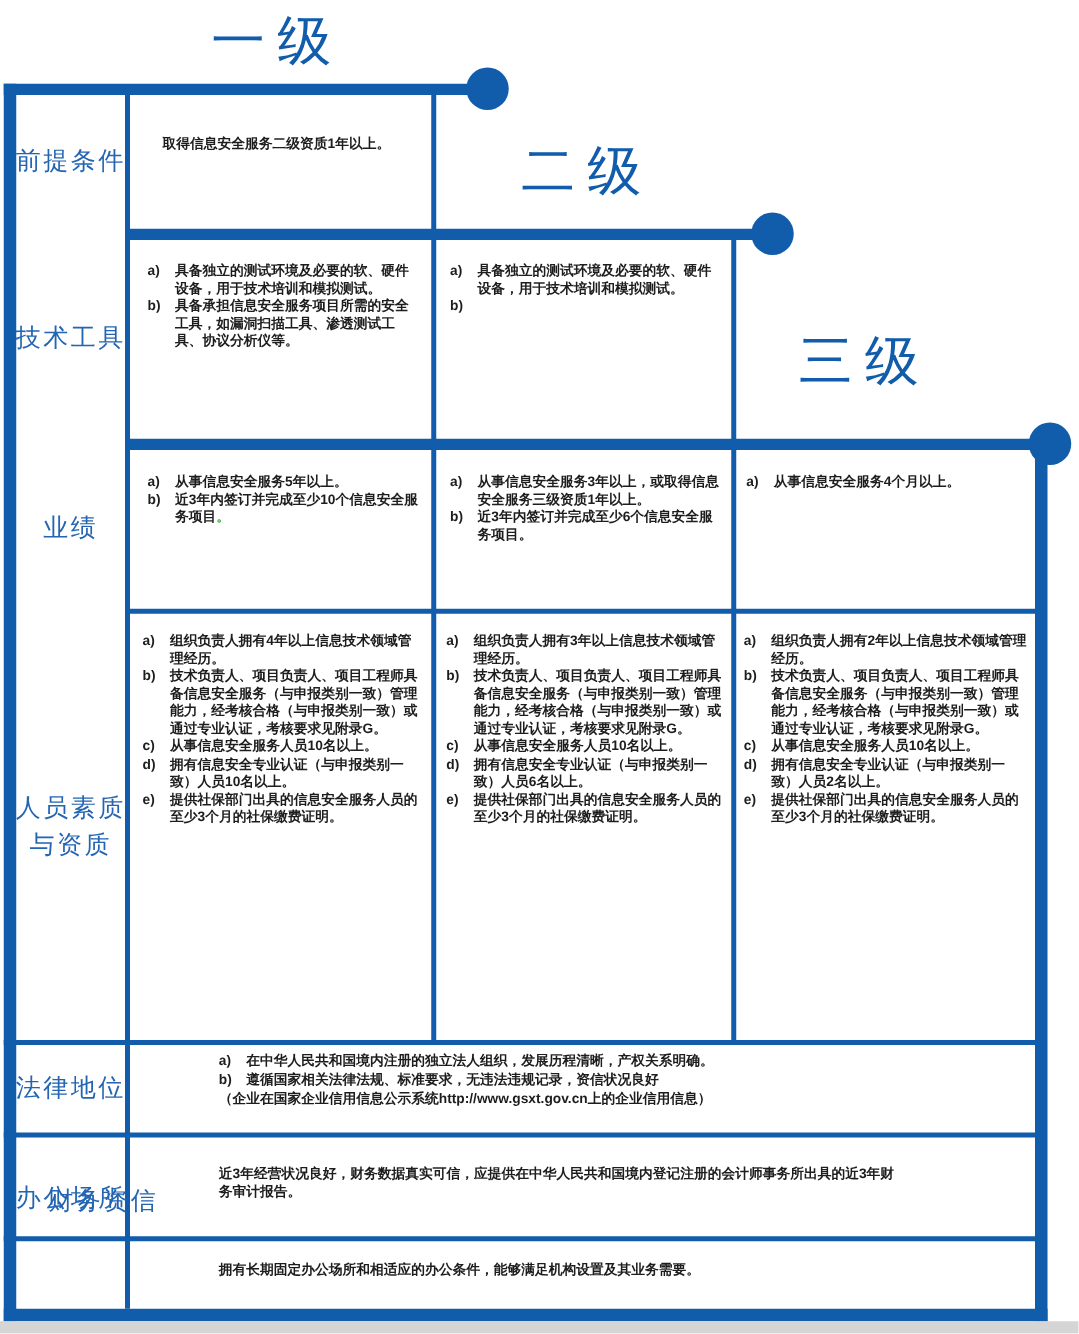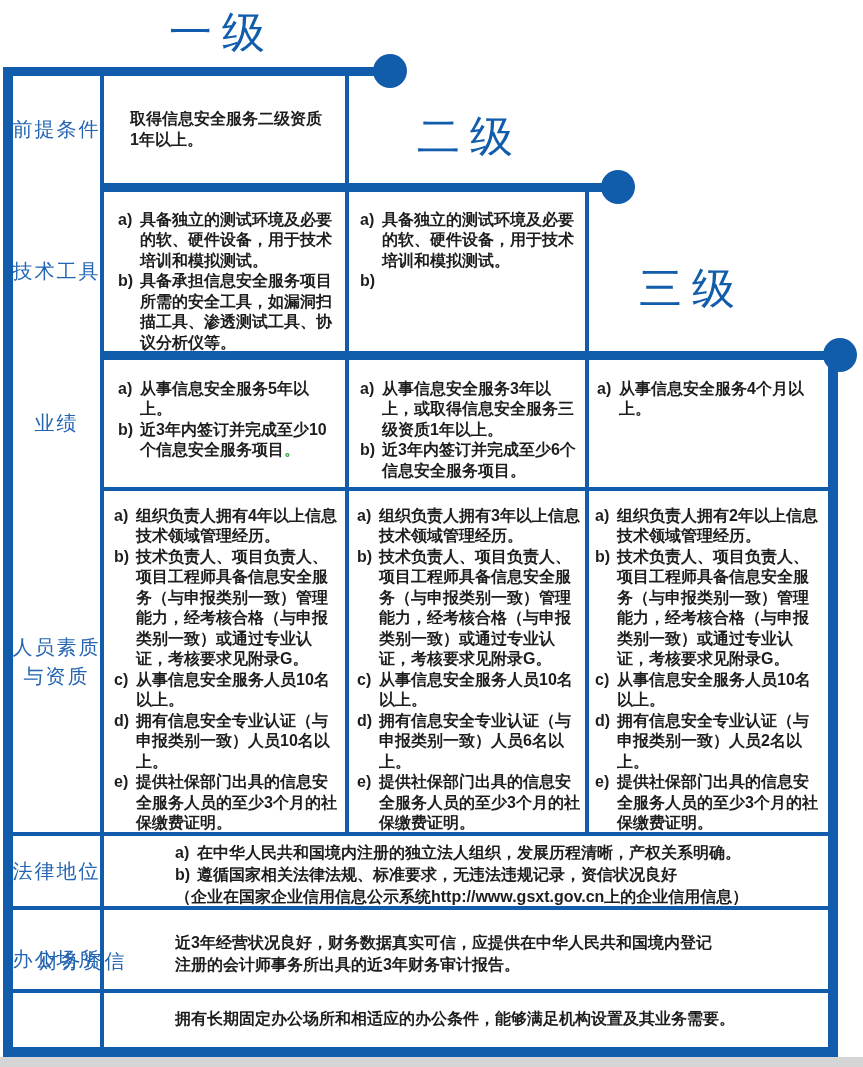--- a/index.html
+++ b/index.html
@@ -50,21 +50,21 @@
   }
   .rl-prereq{top:76px;height:107px;}
   .rl-tools{top:192px;height:159px;}
   .rl-perf{top:360px;height:127px;}
   .rl-personnel{top:491px;height:341px;}
   .rl-legal{top:836px;height:70px;text-align:right;}
   .rl-finance{top:922px;height:79px;padding-left:26px;}
   .rl-office{top:937px;height:44px;}
   
   .cell{
-    position:absolute;color:var(--text);font-size:16px;line-height:1.28;font-weight:600;
+    position:absolute;color:var(--text);font-size:11px;line-height:1.28;font-weight:600;
   }
   .item{display:flex;}
   .mk{flex:none;width:22px;}
   .tx{flex:1;}
   .green{color:var(--green);}
   .c-prereq-l1{left:130px;top:108px;width:192px;line-height:1.32;}
   .c-tools-l1{left:118px;top:210px;width:219px;}
   .c-tools-l2{left:360px;top:210px;width:219px;}
   .c-perf-l1{left:118px;top:379px;width:219px;}
   .c-perf-l2{left:360px;top:379px;width:221px;}

